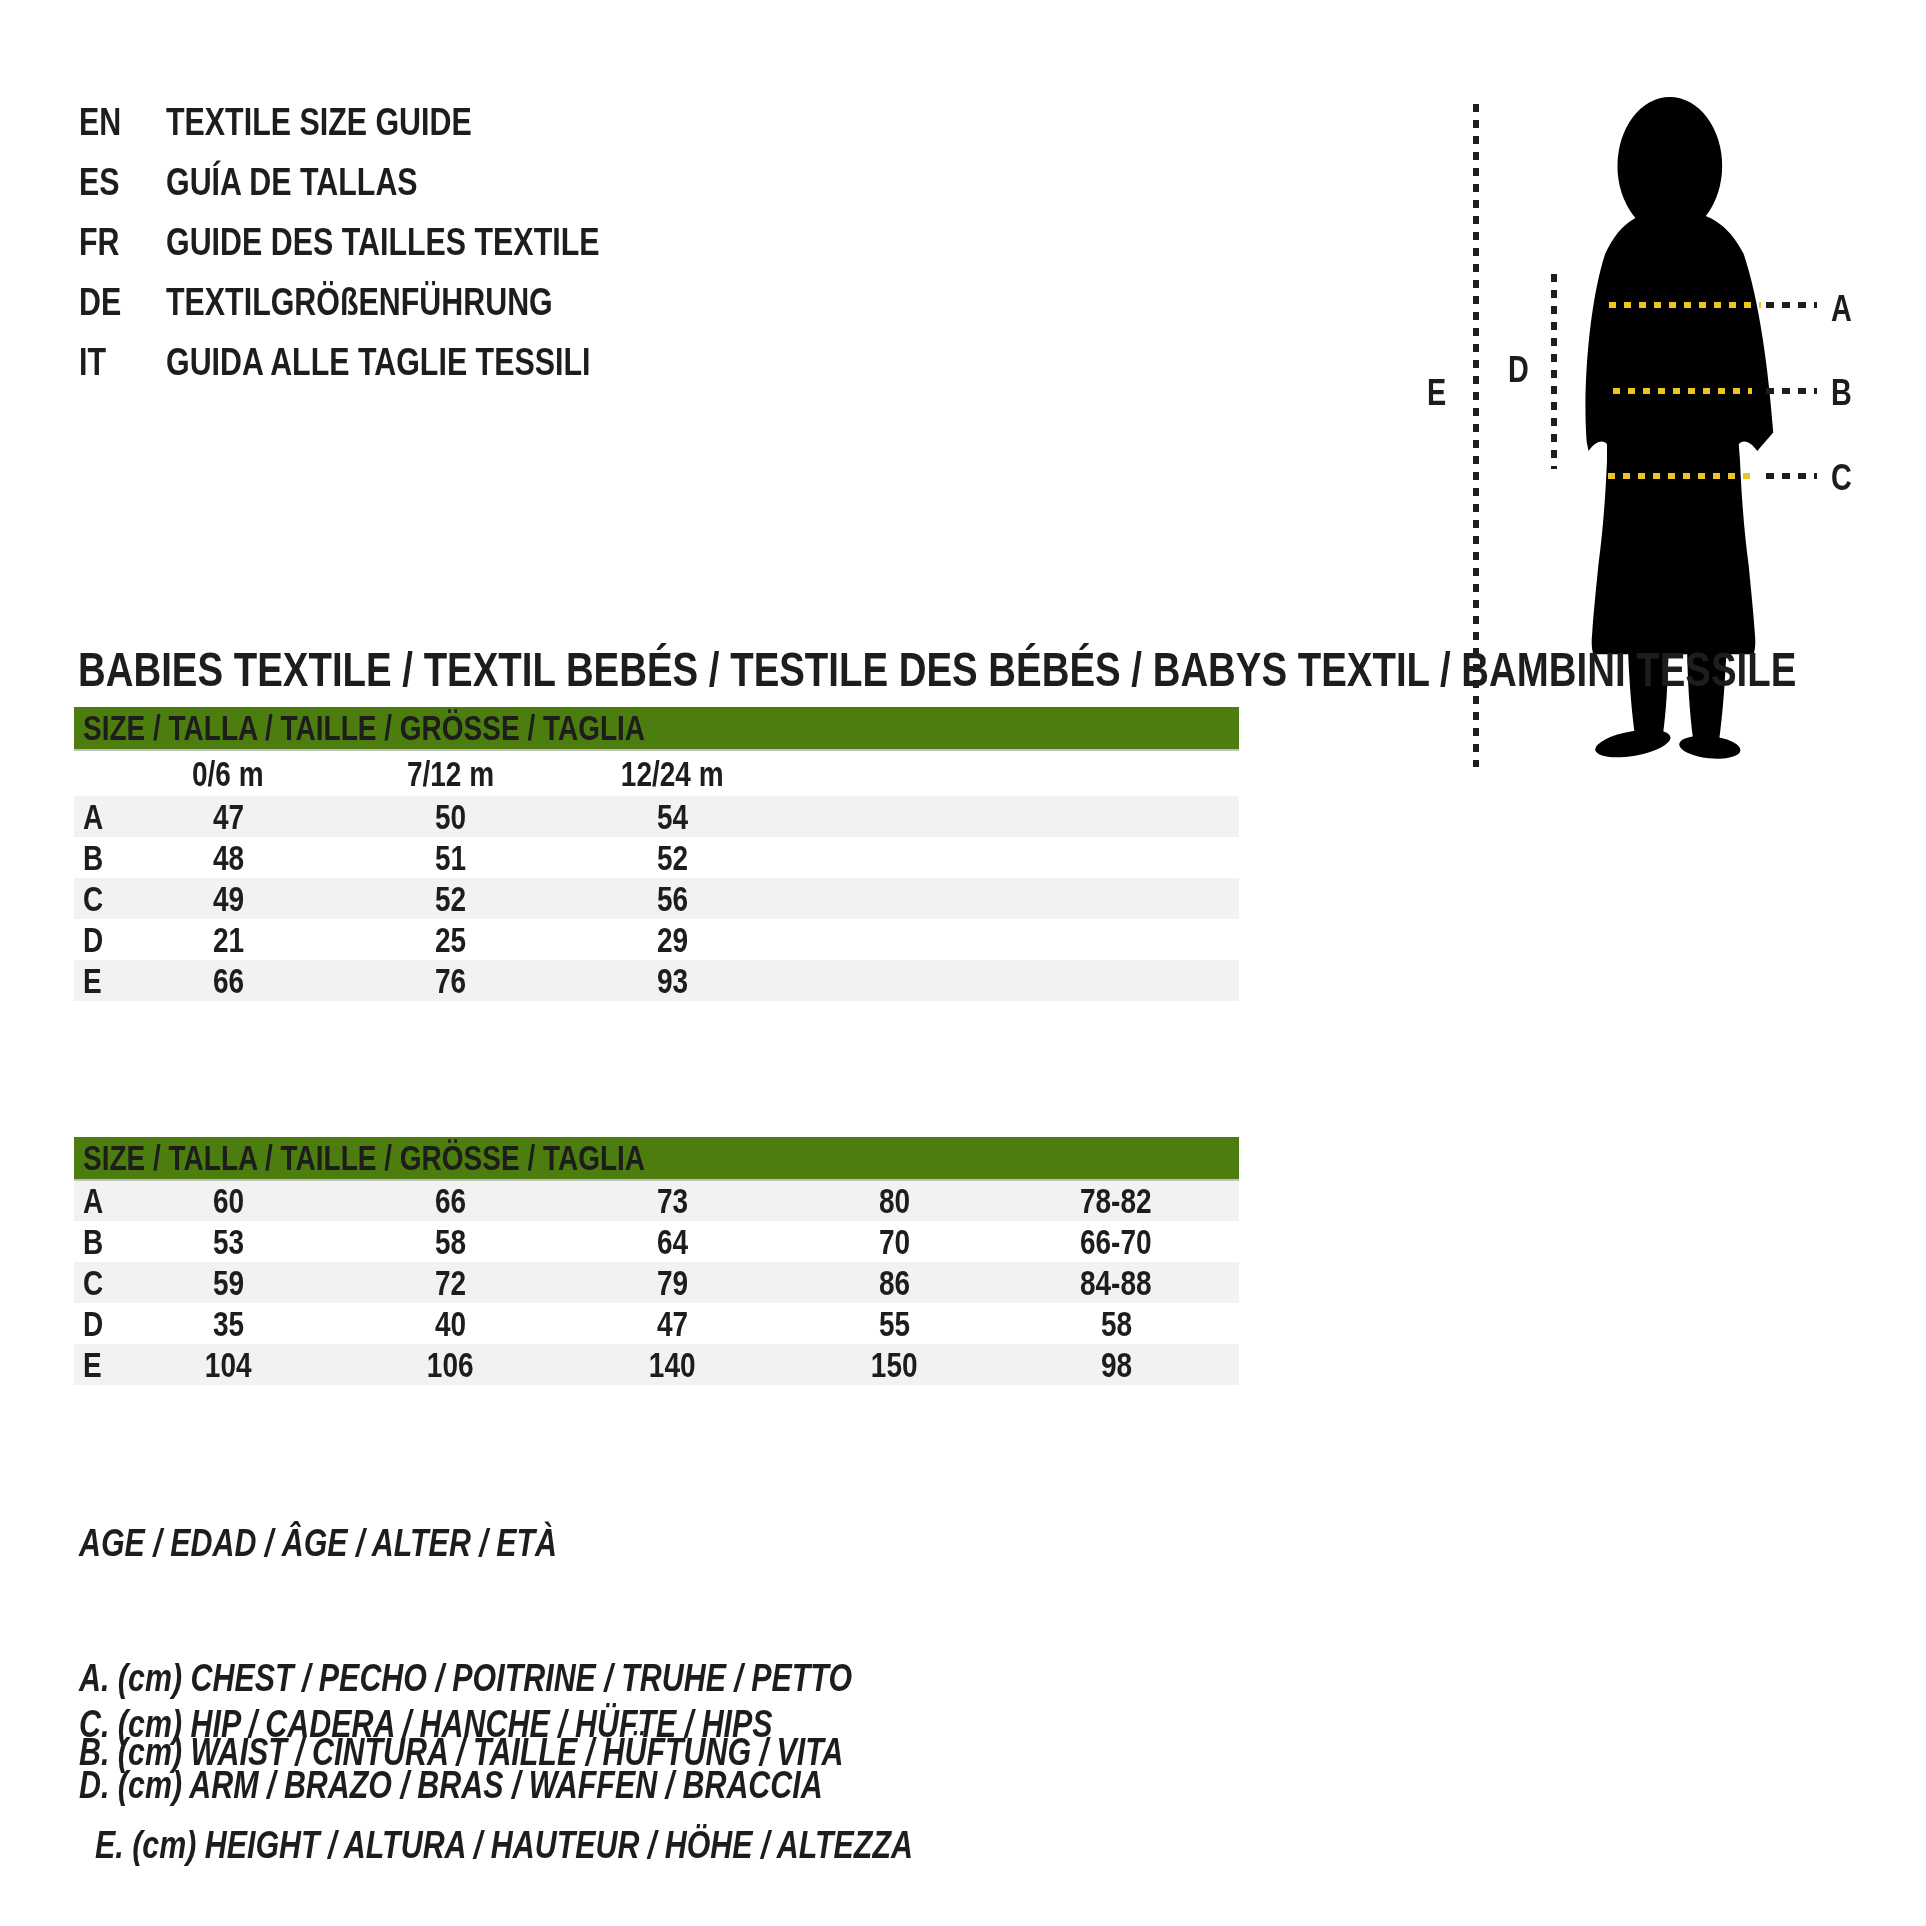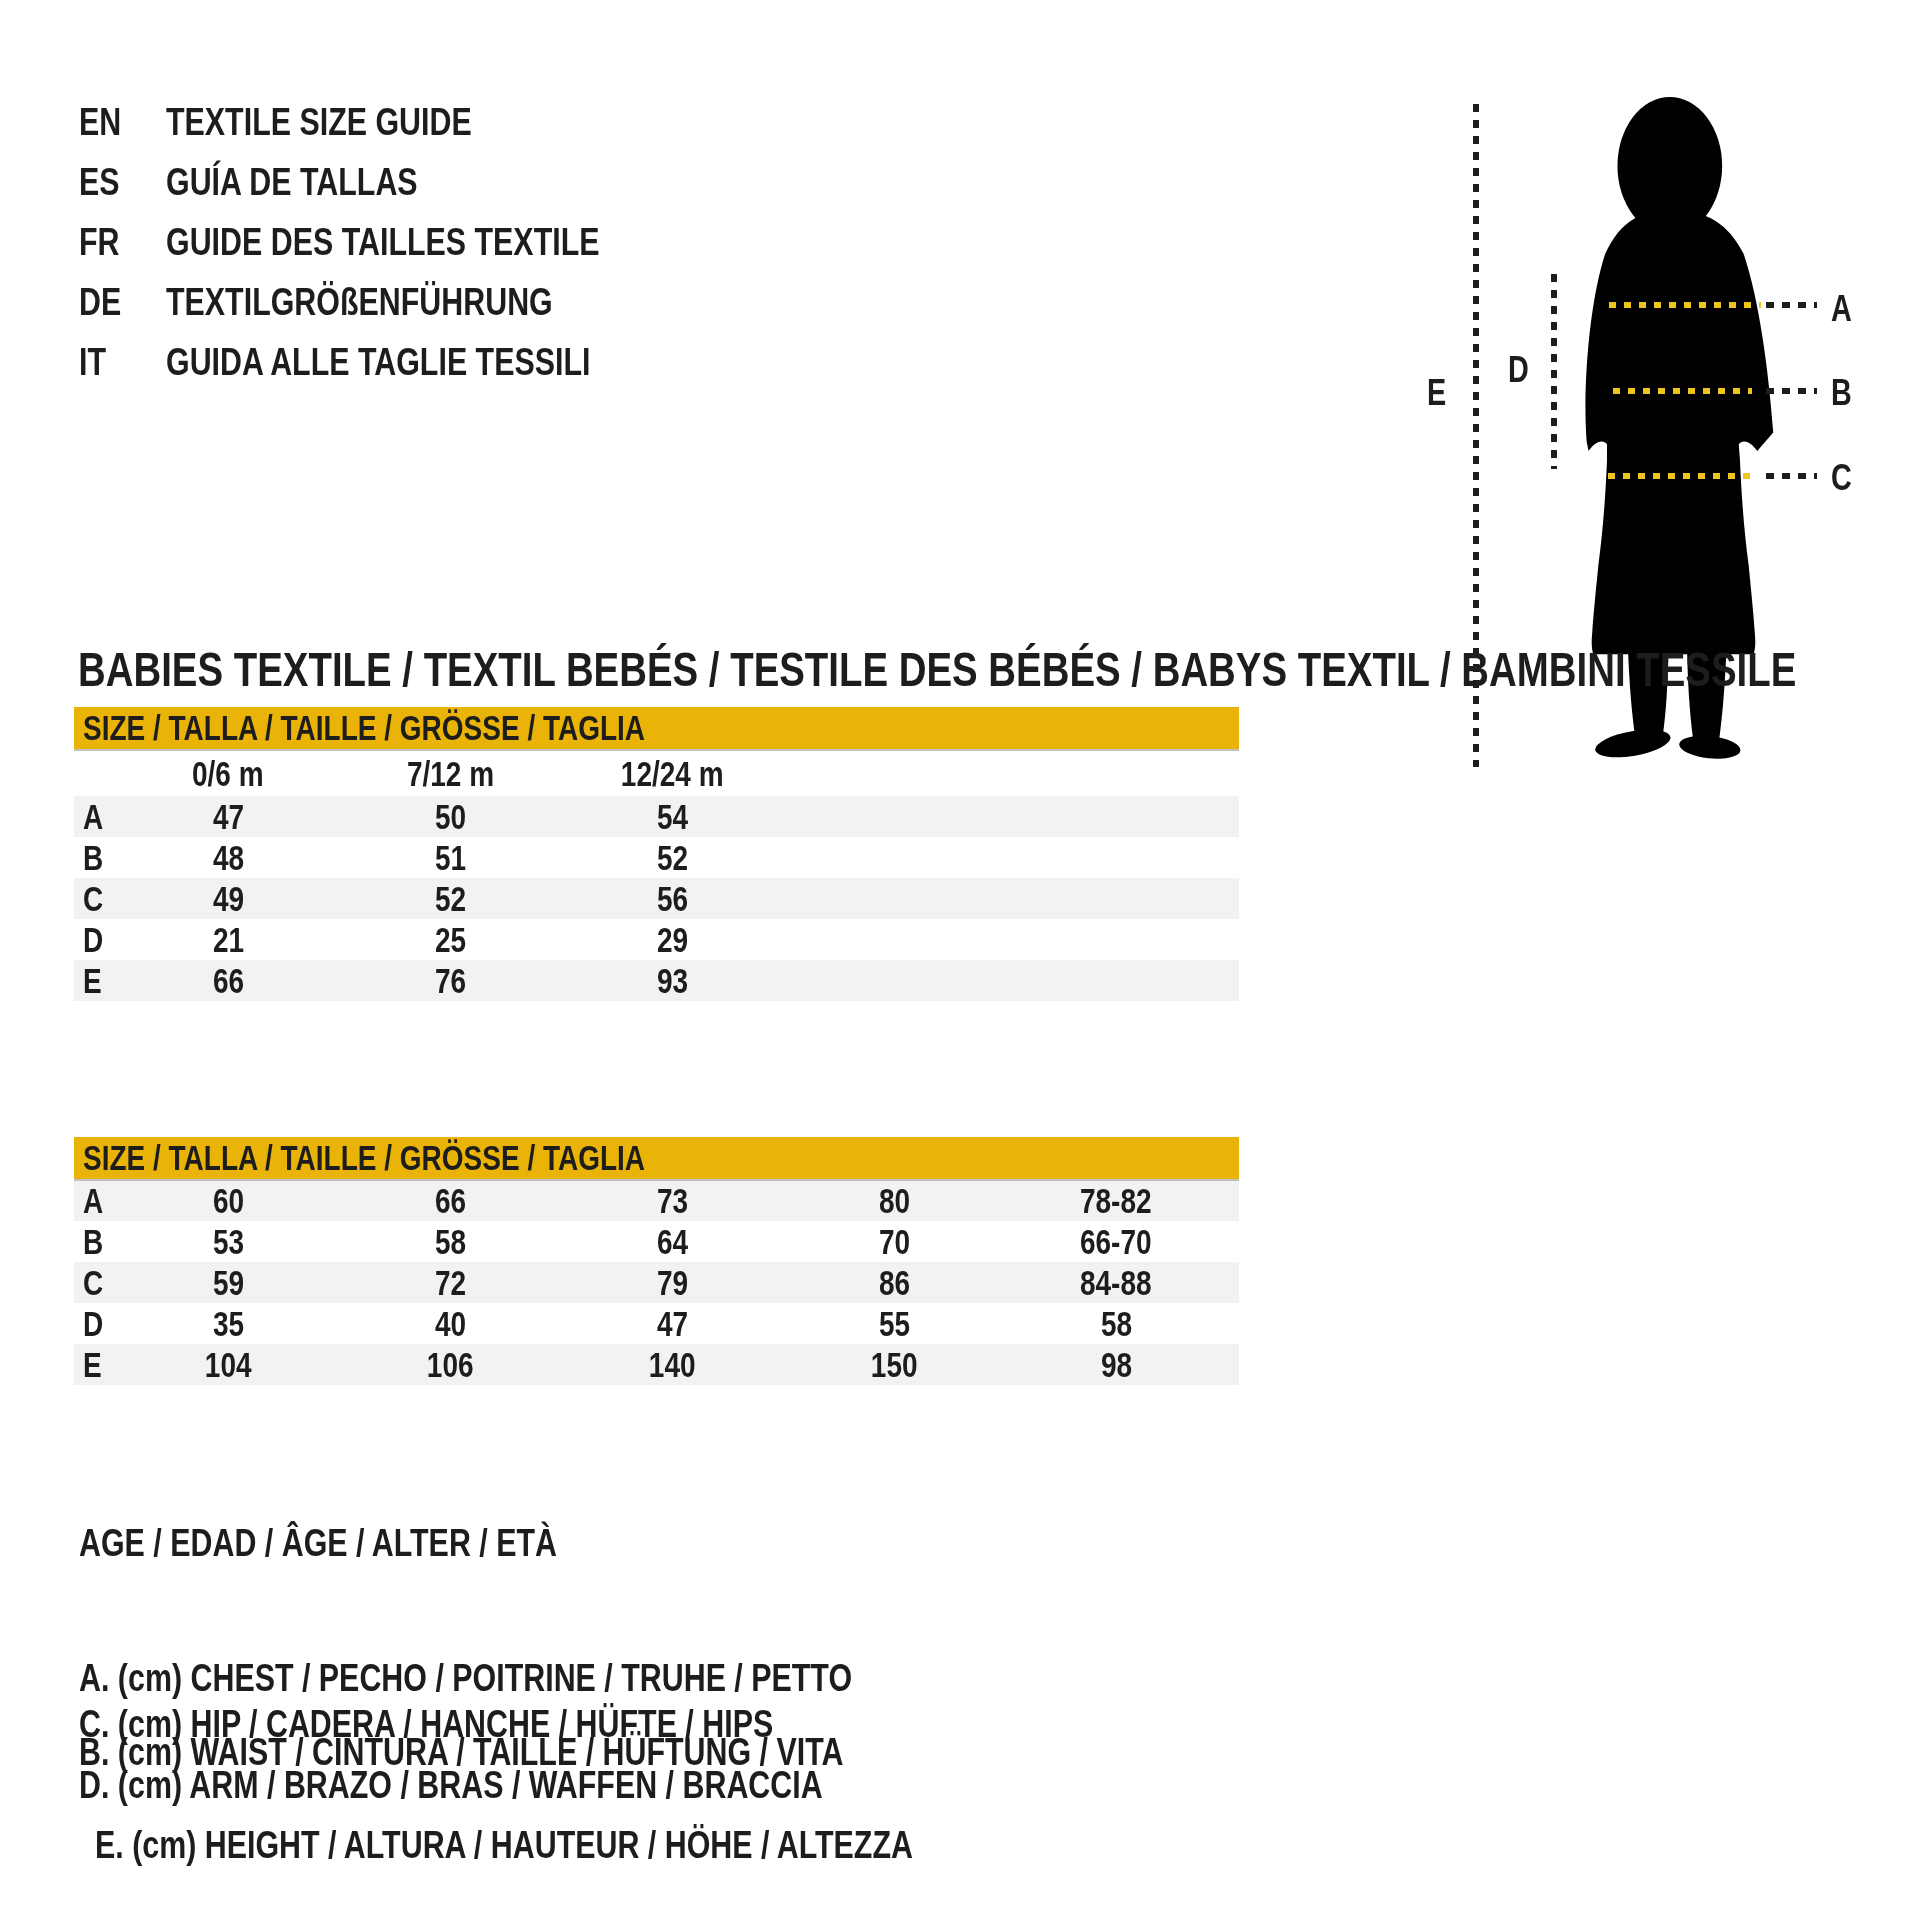--- a/index.html
+++ b/index.html
@@ -32,29 +32,29 @@
   table.size-table{
     position:absolute;left:74px;
     width:1165px;
     border-collapse:collapse;table-layout:fixed;
     font-size:35px;
   }
   table.size-table th,table.size-table td{
     padding:0;margin:0;border:none;vertical-align:middle;text-align:center;
   }
   tr.bar-row th{
-    background:#eab308;height:42px;text-align:left;padding-left:8.6px;
+    background:#4d7c0f;height:42px;text-align:left;padding-left:8.6px;
     border-bottom:2.5px solid #c0c0c0;
   }
   tr.cols-row th{height:45px;background:#ffffff;font-weight:bold;}
   tbody tr{height:41px;}
   tbody tr:nth-child(odd){background:#f2f2f2;}
   tbody th.rl{text-align:left;padding-left:8.6px;font-weight:bold;}
   
-  .legend-row{position:absolute;left:79px;font-size:38px;line-height:44px;}
+  .legend-row{position:absolute;left:79px;font-size:38px;line-height:44px;font-style:italic;}
   
   .vdots{
     position:absolute;width:5.5px;
     background:repeating-linear-gradient(180deg,#1d1d1b 0 8px,transparent 8px 16px);
   }
   .hdash-yellow{
     position:absolute;height:6.2px;
     background:repeating-linear-gradient(90deg,#eec51d 0 7.4px,transparent 7.4px 15px);
   }
   .hdash-black{

